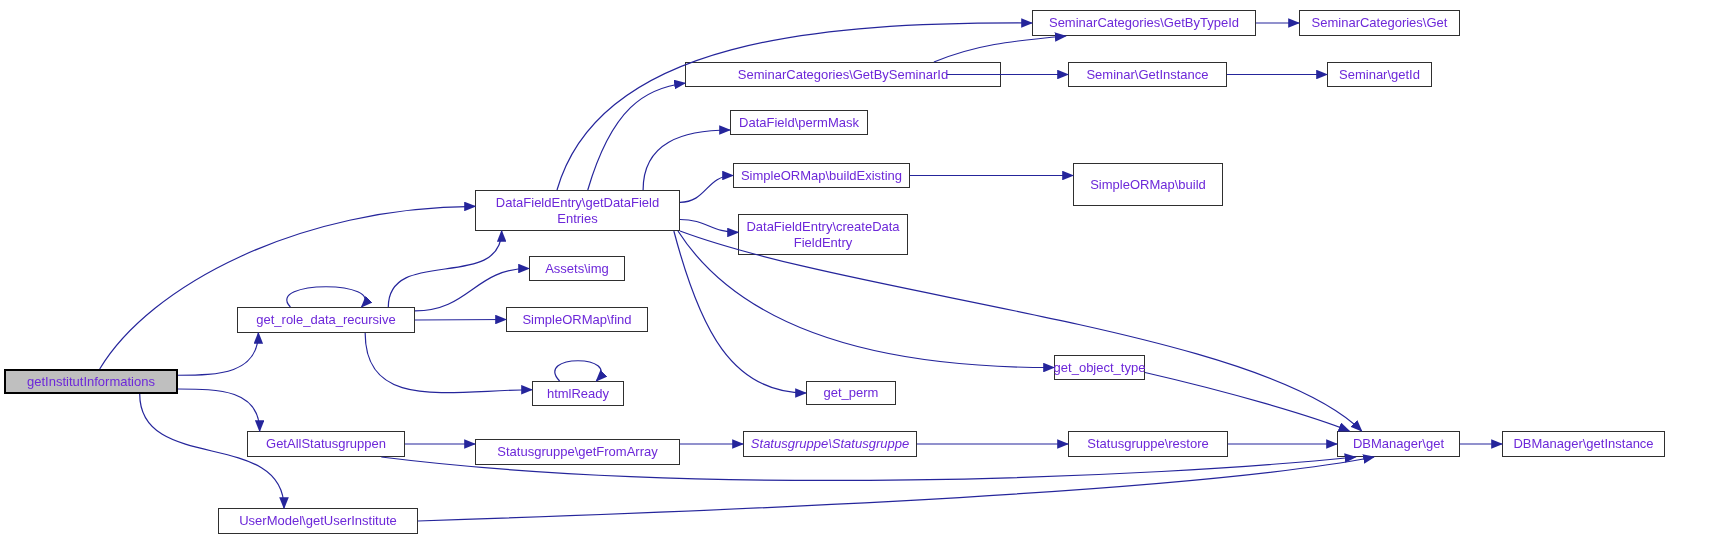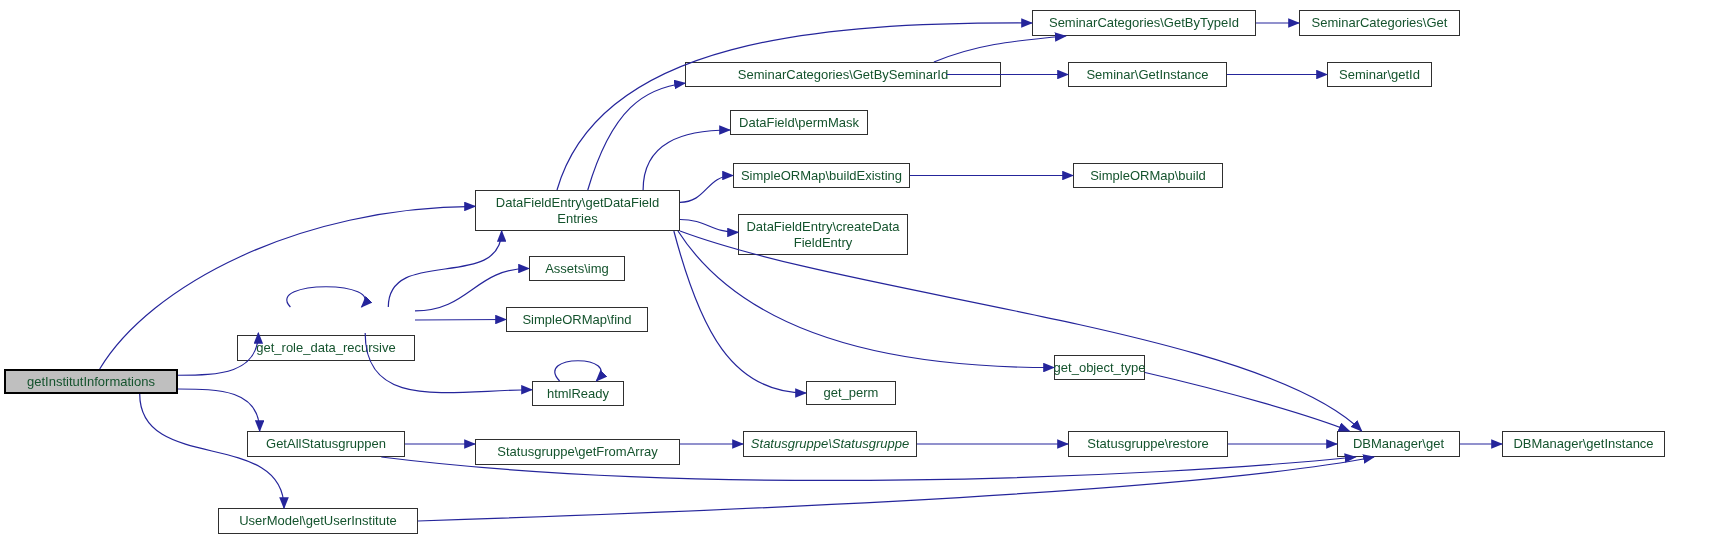--- a/index.html
+++ b/index.html
@@ -9,21 +9,21 @@
     height: 543px;
     background: #ffffff;
     font-family: "Liberation Sans", "DejaVu Sans", sans-serif;
     overflow: hidden;
   }
   .node {
     position: absolute;
     box-sizing: border-box;
     background: #ffffff;
     border: 1px solid #2f2f2f;
-    color: #14532d;
+    color: #6d28d9;
     font-size: 13px;
     line-height: 1.22;
     display: flex;
     align-items: center;
     justify-content: center;
     text-align: center;
     white-space: pre-line;
     cursor: pointer;
   }
   .node.root {
@@ -42,39 +42,39 @@
     fill: none;
     stroke: #25259b;
     stroke-width: 1.2px;
   }
 </style>
 </head>
 <body>
 
 <div id="call-graph-canvas">
   <div class="node root" style="left: 4px; top: 369px; width: 174px; height: 25px;">getInstitutInformations</div>
-    <div class="node" style="left: 237px; top: 307px; width: 178px; height: 26px; margin-top: 28px;">get_role_data_recursive</div>
+    <div class="node" style="left: 237px; top: 307px; width: 178px; height: 26px;">get_role_data_recursive</div>
     <div class="node" style="left: 247px; top: 431px; width: 158px; height: 26px;">GetAllStatusgruppen</div>
     <div class="node" style="left: 218px; top: 508px; width: 200px; height: 26px;">UserModel\getUserInstitute</div>
     <div class="node" style="left: 475px; top: 190px; width: 205px; height: 41px;">DataFieldEntry\getDataField
 Entries</div>
     <div class="node" style="left: 529px; top: 256px; width: 96px; height: 25px;">Assets\img</div>
     <div class="node" style="left: 506px; top: 307px; width: 142px; height: 25px;">SimpleORMap\find</div>
     <div class="node" style="left: 532px; top: 381px; width: 92px; height: 25px;">htmlReady</div>
     <div class="node" style="left: 475px; top: 431px; width: 205px; height: 26px; margin-top: 8px;">Statusgruppe\getFromArray</div>
     <div class="node" style="left: 685px; top: 62px; width: 316px; height: 25px;">SeminarCategories\GetBySeminarId</div>
     <div class="node" style="left: 730px; top: 110px; width: 138px; height: 25px;">DataField\permMask</div>
     <div class="node" style="left: 733px; top: 163px; width: 177px; height: 25px;">SimpleORMap\buildExisting</div>
     <div class="node" style="left: 738px; top: 214px; width: 170px; height: 41px;">DataFieldEntry\createData
 FieldEntry</div>
     <div class="node" style="left: 806px; top: 381px; width: 90px; height: 24px;">get_perm</div>
     <div class="node" style="left: 743px; top: 431px; width: 174px; height: 26px; font-style: italic;">Statusgruppe\Statusgruppe</div>
     <div class="node" style="left: 1032px; top: 10px; width: 224px; height: 26px;">SeminarCategories\GetByTypeId</div>
     <div class="node" style="left: 1068px; top: 62px; width: 159px; height: 25px;">Seminar\GetInstance</div>
-    <div class="node" style="left: 1073px; top: 163px; width: 150px; height: 25px; text-align: center;">SimpleORMap\build</div>
+    <div class="node" style="left: 1073px; top: 163px; width: 150px; height: 43px; text-align: center;">SimpleORMap\build</div>
     <div class="node" style="left: 1054px; top: 355px; width: 91px; height: 25px;">get_object_type</div>
     <div class="node" style="left: 1068px; top: 431px; width: 160px; height: 26px;">Statusgruppe\restore</div>
     <div class="node" style="left: 1299px; top: 10px; width: 161px; height: 26px;">SeminarCategories\Get</div>
     <div class="node" style="left: 1327px; top: 62px; width: 105px; height: 25px;">Seminar\getId</div>
     <div class="node" style="left: 1337px; top: 431px; width: 123px; height: 26px;">DBManager\get</div>
     <div class="node" style="left: 1502px; top: 431px; width: 163px; height: 26px;">DBManager\getInstance</div>
     <svg id="edge-layer" width="1717" height="543" viewBox="0 0 1717 543" xmlns="http://www.w3.org/2000/svg">
     <defs>
       <marker id="arrowhead" viewBox="0 0 10 8" refX="9" refY="4" markerWidth="10" markerHeight="8" orient="auto">
         <path d="M0,0 L10,4 L0,8 z" fill="#25259b"></path>

